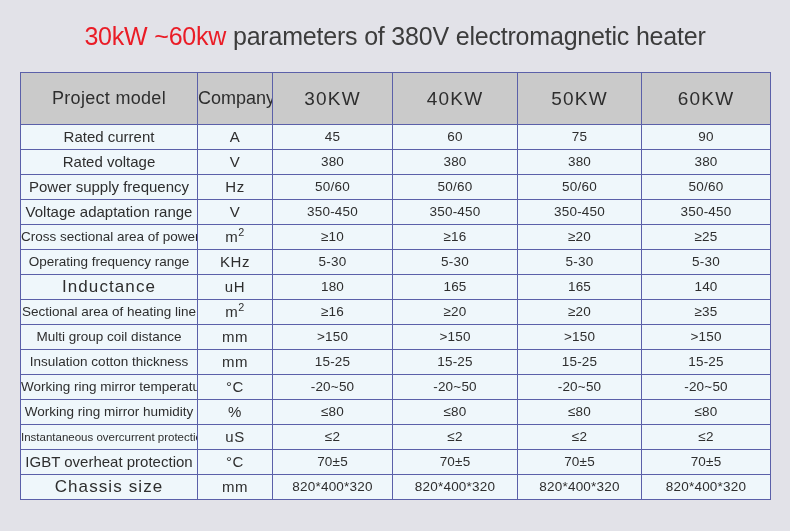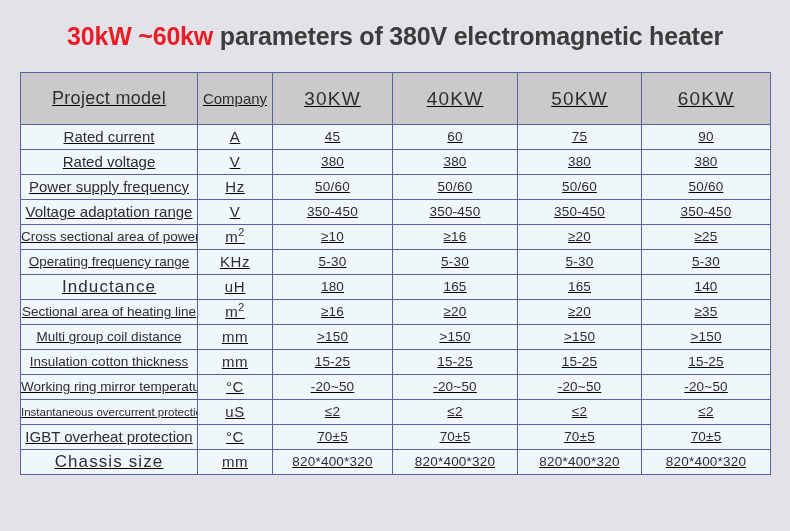--- a/index.html
+++ b/index.html
@@ -21,36 +21,35 @@
     left: 0;
     top: 0;
     width: 790px;
     height: 72px;
     display: flex;
     align-items: center;
     justify-content: center;
   }
   #page-title {
     font-size: 25px;
-    font-weight: 700;
+    font-weight: 400;
     letter-spacing: -0.2px;
     white-space: nowrap;
     color: #3c3c3c;
   }
   #page-title .accent {
     color: #ea1c26;
   }
 
   
   #spec-table-wrap {
     position: absolute;
     left: 20px;
     top: 72px;
     width: 734px;
-    text-decoration: underline;
   }
   table.spec {
     border-collapse: collapse;
     width: 750px;
     table-layout: fixed;
     background: #eff7fb;
   }
   table.spec th,
   table.spec td {
     border: 1px solid #5b60a9;
@@ -64,21 +63,21 @@
   table.spec thead th {
     background: #cacaca;
     height: 51px;
   }
   table.spec thead th.hdr-main {
     font-size: 18px;
     font-weight: 400;
     letter-spacing: 0.3px;
   }
   table.spec thead th.hdr-unit {
-    font-size: 15px;
+    font-size: 18px;
     font-weight: 400;
   }
   table.spec thead th.hdr-model {
     font-size: 19px;
     font-weight: 500;
     letter-spacing: 1.2px;
   }
   table.spec tbody tr {
     height: 24px;
     margin-left: 28px;
@@ -229,20 +228,28 @@
         </tr>
         <tr>
           <td class="c-param sz-s">Working ring mirror temperature</td>
           <td class="c-unit">°C</td>
           <td class="c-val">-20~50</td>
           <td class="c-val">-20~50</td>
           <td class="c-val">-20~50</td>
           <td class="c-val">-20~50</td>
         </tr>
         <tr>
+          <td class="c-param sz-s">Working ring mirror humidity</td>
+          <td class="c-unit">%</td>
+          <td class="c-val">≤80</td>
+          <td class="c-val">≤80</td>
+          <td class="c-val">≤80</td>
+          <td class="c-val">≤80</td>
+        </tr>
+        <tr>
           <td class="c-param sz-xs">Instantaneous overcurrent protection time</td>
           <td class="c-unit">uS</td>
           <td class="c-val">≤2</td>
           <td class="c-val">≤2</td>
           <td class="c-val">≤2</td>
           <td class="c-val">≤2</td>
         </tr>
         <tr>
           <td class="c-param">IGBT overheat protection</td>
           <td class="c-unit">°C</td>

